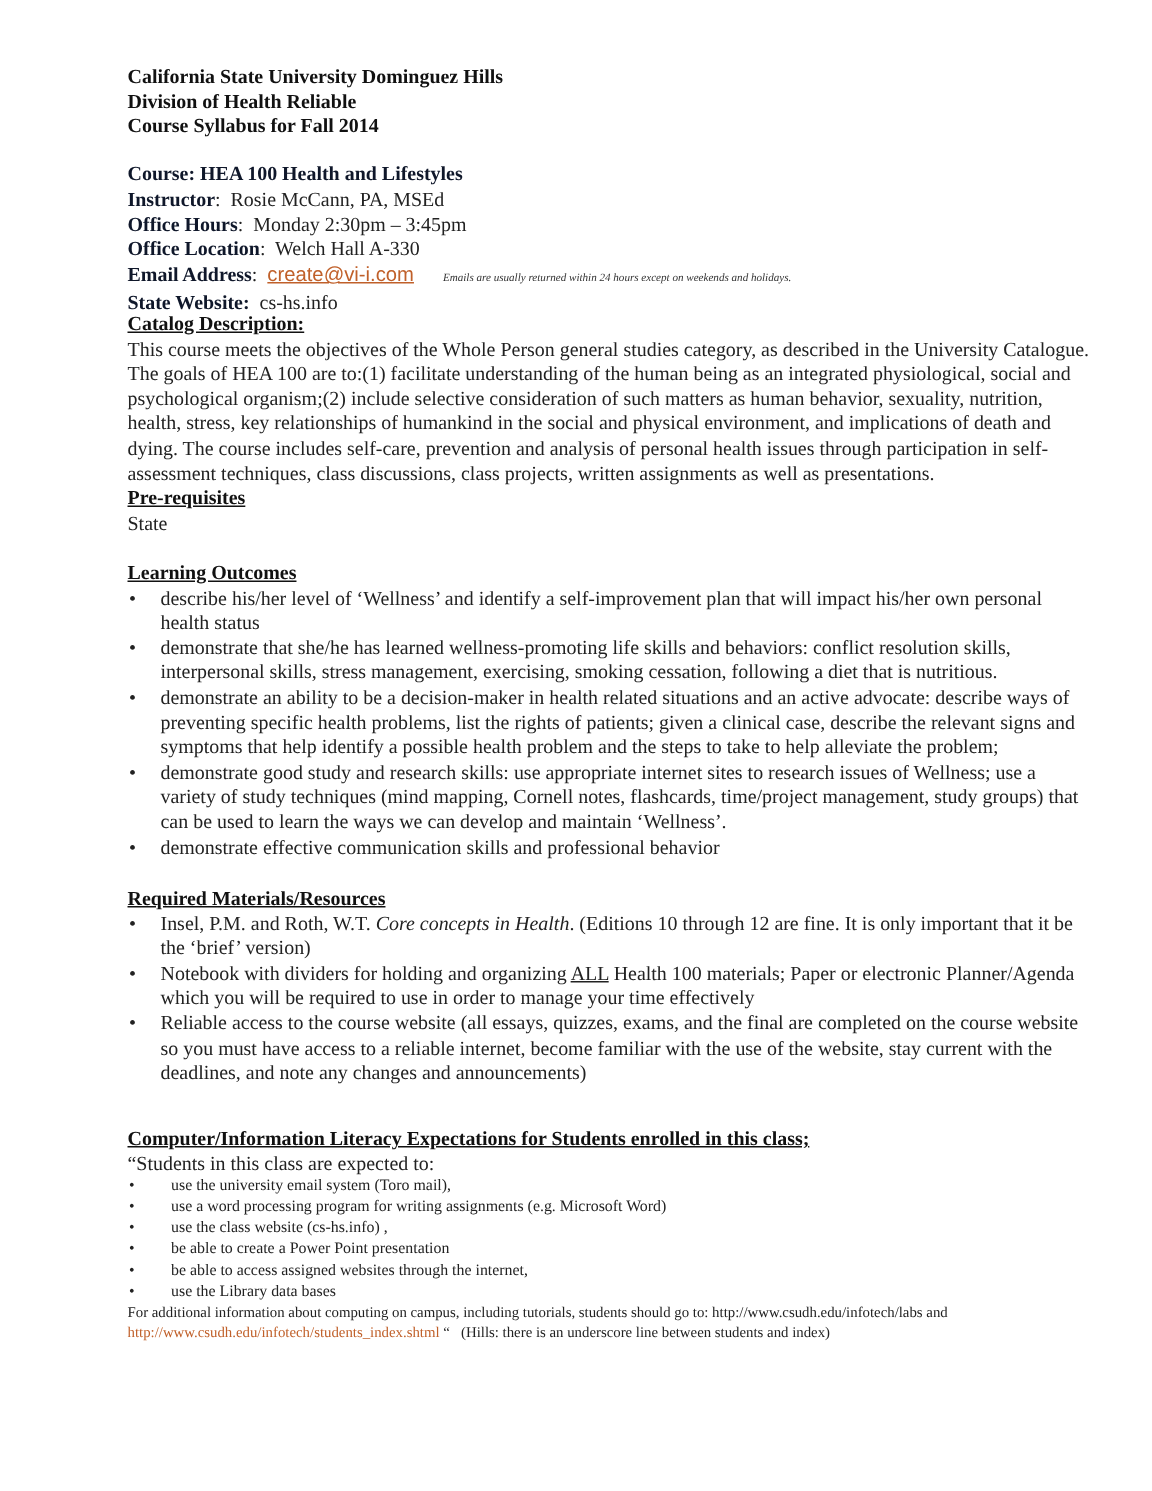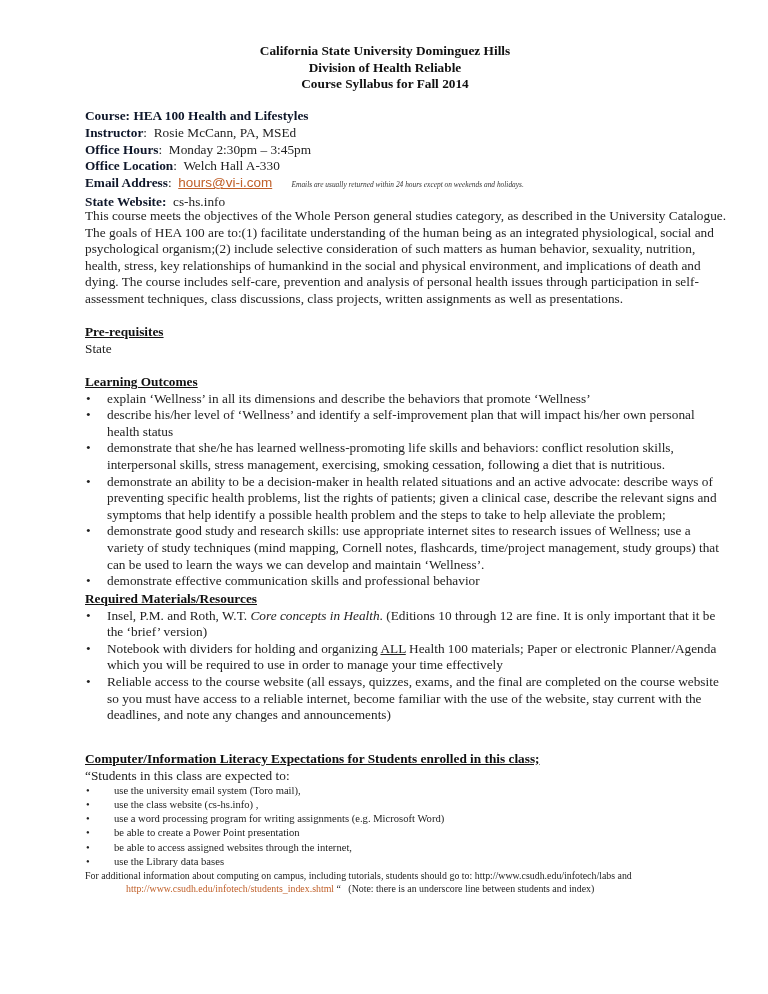--- a/index.html
+++ b/index.html
@@ -1,34 +1,34 @@
 <!DOCTYPE html>
 <html><head>
 <meta charset="utf-8">
 <style>
   html, body { margin: 0; padding: 0; background: #ffffff; }
   body { width: 768px; height: 994px; overflow: hidden; position: relative;
          font-family: "Liberation Serif", "DejaVu Serif", serif; color: #222; }
   .page { position: absolute; left: 85px; top: 0; width: 640px; }
-  .title-block { position: absolute; top: 43px; left: 0; width: 600px; text-align: center;
+  .title-block { position: absolute; top: 43px; left: 0; width: 600px; 
                  font-weight: bold; font-size: 13.3px; line-height: 16.5px; color: #111; }
   .info { position: absolute; top: 108px; left: 0; font-size: 13.3px; line-height: 16.8px; }
   .info .row { white-space: nowrap; }
   .info b { color: #0f172a; }
   .email-link { color: #c0602a; text-decoration: underline; font-family: "Liberation Sans", "DejaVu Sans", sans-serif; font-size: 13.5px; }
   .email-note { font-style: italic; font-size: 7.4px; color: #333; margin-left: 16px; }
   .section { position: absolute; left: 0; width: 645px; font-size: 13.3px; line-height: 16.6px; }
   .heading { font-weight: bold; text-decoration: underline; color: #111; }
   .para { text-align: left; }
   ul.bul { list-style: none; margin: 0; padding: 0; }
   ul.bul li { position: relative; padding-left: 22px; }
   ul.bul li::before { content: "\2022"; position: absolute; left: 1px; top: 0; }
   .small { font-size: 10.6px; line-height: 14.1px; }
   ul.bul.small li { padding-left: 29px; }
-  .url-link { color: #c0602a; margin-left: 41px; }
+  .url-link { color: #c0602a; }
   .u { text-decoration: underline; }
   .i { font-style: italic; }
 </style>
 </head>
 <body>
 
 <div class="page">
 
   <div class="title-block">
     <div>California State University Dominguez Hills</div>
@@ -48,42 +48,42 @@
     <div class="row">
       <b>Office Hours</b>:&nbsp;
       <span>Monday 2:30pm – 3:45pm</span>
     </div>
     <div class="row">
       <b>Office Location</b>:&nbsp;
       <span>Welch Hall A-330</span>
     </div>
     <div class="row">
       <b>Email Address</b>:&nbsp;
-      <span class="email-link">hours@vi-i.com</span>
+      <span class="email-link">create@vi-i.com</span>
       <span class="email-note">Emails are usually returned within 24 hours except on weekends and holidays.</span>
     </div>
     <div class="row">
       <b>State Website:</b>&nbsp;
       <span>cs-hs.info</span>
     </div>
   </div>
 
   <div class="section" style="top:208px;">
+    <div class="heading">Catalog Description:</div>
     <div class="para">This course meets the objectives of the Whole Person general studies category, as described in the University Catalogue.  The goals of HEA 100 are to:(1) facilitate understanding of the human being as an integrated physiological, social and psychological organism;(2) include selective consideration of such matters as human behavior, sexuality, nutrition, health, stress, key relationships of humankind in the social and physical environment, and implications of death and dying. The course includes self-care, prevention and analysis of personal health issues through participation in self-assessment techniques, class discussions, class projects, written assignments as well as presentations.</div>
   </div>
 
   <div class="section" style="top:324px;">
     <div class="heading">Pre-requisites</div>
     <div>State</div>
   </div>
 
   <div class="section" style="top:374px;">
     <div class="heading">Learning Outcomes</div>
     <ul class="bul">
-      <li>explain ‘Wellness’ in all its dimensions and describe the behaviors that promote ‘Wellness’</li>
       <li>describe his/her level of ‘Wellness’ and identify a self-improvement plan that will impact his/her own personal health status</li>
       <li>demonstrate that she/he has learned wellness-promoting life skills and behaviors: conflict resolution skills, interpersonal skills, stress management, exercising, smoking cessation, following a diet that is nutritious.</li>
       <li>demonstrate an ability to be a decision-maker in health related situations and an active advocate: describe ways of preventing specific health problems,  list the rights of patients; given a clinical case, describe the relevant signs and symptoms that help identify a possible health problem and the steps to take to help alleviate the problem;</li>
       <li>demonstrate good study and research skills: use appropriate internet sites to research issues of Wellness; use a variety of study techniques (mind mapping, Cornell notes, flashcards, time/project management, study groups) that can be used to learn the ways we can develop and maintain ‘Wellness’.</li>
       <li>demonstrate effective communication skills and professional behavior</li>
     </ul>
   </div>
 
   <div class="section" style="top:591px;">
     <div class="heading">Required Materials/Resources</div>
@@ -92,25 +92,25 @@
       <li><span>Notebook with dividers for holding and organizing </span><span class="u">ALL</span><span> Health 100 materials; Paper or electronic Planner/Agenda which you will be required to use in order to manage your time effectively</span></li>
       <li>Reliable access to the course website (all essays, quizzes, exams, and the final are completed on the course website so you must have access to a reliable internet, become familiar with the use of the website, stay current with the deadlines, and note any changes and announcements)</li>
     </ul>
   </div>
 
   <div class="section" style="top:751px;">
     <div class="heading">Computer/Information Literacy Expectations for Students enrolled in this class;</div>
     <div>“Students in this class are expected to:</div>
     <ul class="bul small">
       <li>use the university email system (Toro mail),</li>
+      <li>use a word processing program for writing assignments (e.g. Microsoft Word)</li>
       <li>use the class website (cs-hs.info) ,</li>
-      <li>use a word processing program for writing assignments (e.g. Microsoft Word)</li>
       <li>be able to create a Power Point presentation</li>
       <li>be able to access assigned websites through the internet,</li>
       <li>use the Library data bases</li>
     </ul>
     <div class="small" style="font-size:9.9px; line-height:13px;">
       <span>For additional information about computing on campus, including tutorials, students should go to: http://www.csudh.edu/infotech/labs and</span><br>
-      <span class="url-link">http://www.csudh.edu/infotech/students_index.shtml</span><span> “</span><span style="white-space:pre;">   (Note: there is an underscore line between students and index)</span>
+      <span class="url-link">http://www.csudh.edu/infotech/students_index.shtml</span><span> “</span><span style="white-space:pre;">   (Hills: there is an underscore line between students and index)</span>
     </div>
   </div>
 
 </div>
 
 </body></html>

